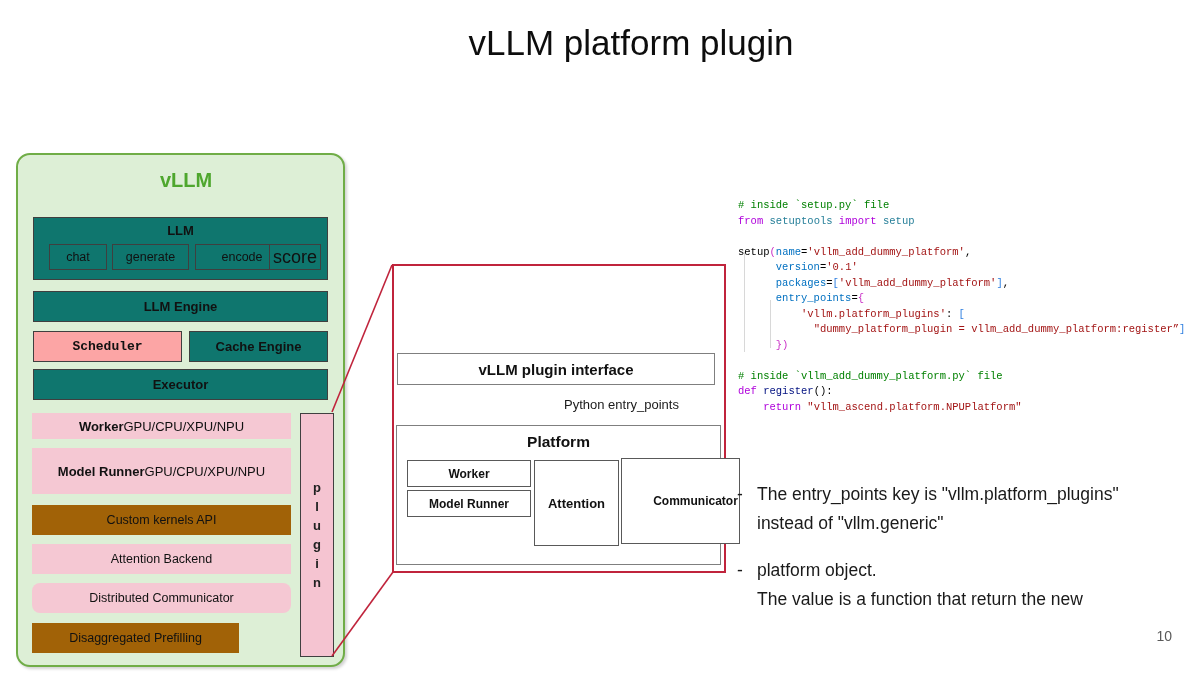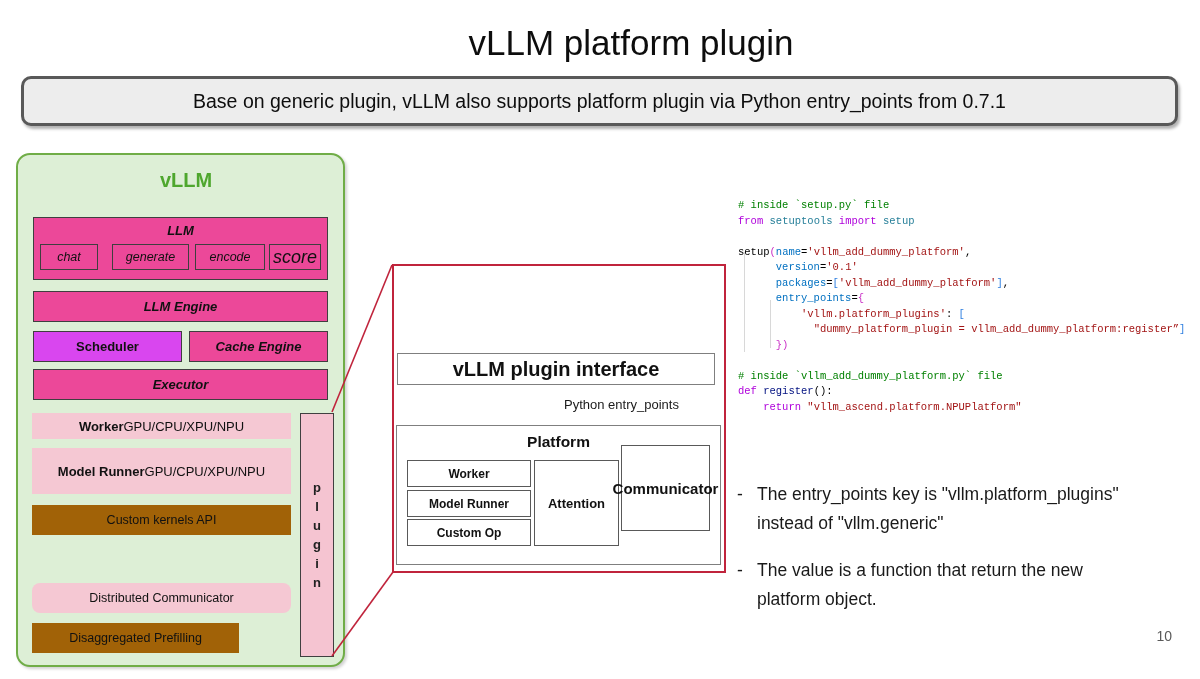--- a/index.html
+++ b/index.html
@@ -11,25 +11,25 @@
   
   .title{left:0;top:20px;width:1200px;height:46px;font-size:35px;color:#0d0d0d;padding-left:31px;}
   .banner{left:21px;top:76px;width:1151px;height:44px;background:#EDEDED;
           border:3px solid #595959;border-radius:10px;box-shadow:2px 3px 3px rgba(0,0,0,.30);
           font-size:19.5px;color:#0d0d0d;}
 
   
   .green-panel{left:16px;top:153px;width:325px;height:510px;background:#DDEFD6;
                border:2px solid #70AD47;border-radius:14px;box-shadow:2px 2px 3px rgba(0,0,0,.18);}
   .green-title{left:0;top:12px;width:336px;height:26px;font-size:20px;font-weight:bold;color:#4EA72E;}
-  .wbox{background:#ec4899;border:1.5px solid #3f3f3f;font-size:13px;font-style:italic;}
+  .wbox{background:#0f766e;border:1.5px solid #3f3f3f;font-size:13px;}
   .bold{font-weight:bold;}
   .flat-pink{background:#F5C8D3;font-size:13px;}
   .flat-tan{background:#a16207;font-size:12.5px;}
-  .sched{background:#d946ef;border:1.5px solid #3f3f3f;font-size:13px;font-weight:bold;}
+  .sched{background:#fca5a5;border:1.5px solid #3f3f3f;font-size:13px;font-weight:bold;font-family:Liberation Mono, monospace;}
   .plugin-bar{left:282px;top:258px;width:32px;height:242px;background:#F5C4D1;border:1.2px solid #404040;
               display:flex;flex-direction:column;align-items:center;justify-content:center;gap:6px;
               font-size:13px;font-weight:bold;color:#222;line-height:13px;}
 
   
   .red-panel{left:392px;top:264px;width:330px;height:305px;background:#fff;border:2px solid #C0243C;}
   .mech-title{left:0;top:38px;width:330px;height:22px;font-size:16.5px;font-weight:bold;}
   .gbox{background:#fff;border:1.5px solid #7f7f7f;}
   .inbox{background:#fff;border:1.5px solid #595959;font-weight:bold;}
   .arrow-label{font-size:13px;color:#1a1a1a;}
@@ -48,49 +48,47 @@
   .note .dash{width:20px;flex:0 0 20px;}
   .pagenum{right:28px;top:628px;font-size:14px;color:#595959;}
 </style>
 </head>
 <body>
 
 <div class="slide">
 
   <div class="abs center title">vLLM platform plugin</div>
 
-  <div class="abs center banner">
-    <span>Base on generic plugin, vLLM also supports platform plugin via Python entry_points from 0.7.1</span>
-  </div>
 
   <div class="abs green-panel">
     <div class="abs center green-title">vLLM</div>
 
     <div class="abs wbox" style="left:15px;top:62px;width:293px;height:61px;">
       <div class="abs center bold" style="left:0;top:3px;width:293px;height:18px;">LLM</div>
-      <div class="abs center wbox" style="left:6px;top:26px;width:56px;height:24px;font-size:12.5px;">chat</div>
+      <div class="abs center wbox" style="left:15px;top:26px;width:56px;height:24px;font-size:12.5px;">chat</div>
       <div class="abs center wbox" style="left:78px;top:26px;width:75px;height:24px;font-size:12.5px;">generate</div>
-      <div class="abs center wbox" style="left:161px;top:26px;width:68px;height:24px;font-size:12.5px;">encode</div>
+      <div class="abs center wbox" style="left:161px;top:26px;width:68px;height:24px;font-size:12.5px;padding-left:12px;">encode</div>
       <div class="abs center wbox" style="left:235px;top:26px;width:50px;height:24px;font-size:18px;">score</div>
     </div>
 
     <div class="abs center wbox bold" style="left:15px;top:136px;width:293px;height:29px;">LLM Engine</div>
     <div class="abs center sched" style="left:15px;top:176px;width:147px;height:29px;">Scheduler</div>
     <div class="abs center wbox bold" style="left:171px;top:176px;width:137px;height:29px;">Cache Engine</div>
     <div class="abs center wbox bold" style="left:15px;top:214px;width:293px;height:29px;">Executor</div>
 
     <div class="abs center flat-pink" style="left:14px;top:258px;width:259px;height:26px;">
       <span class="bold">Worker</span>
         <span> GPU/CPU/XPU/NPU</span>
     </div>
     <div class="abs center flat-pink" style="left:14px;top:293px;width:259px;height:46px;">
       <span class="bold">Model Runner</span>
         <span> GPU/CPU/XPU/NPU</span>
     </div>
     <div class="abs center flat-tan" style="left:14px;top:350px;width:259px;height:30px;">Custom kernels API</div>
+    <div class="abs center flat-pink" style="left:14px;top:389px;width:259px;height:30px;font-size:12.5px;">Attention Backend</div>
     <div class="abs center flat-pink" style="left:14px;top:428px;width:259px;height:30px;font-size:12.5px;border-radius:8px;">Distributed Communicator</div>
     <div class="abs center flat-tan" style="left:14px;top:468px;width:207px;height:30px;">Disaggregated Prefilling</div>
 
     <div class="abs plugin-bar">
       <span>p</span>
       <span>l</span>
       <span>u</span>
       <span>g</span>
       <span>i</span>
       <span>n</span>
@@ -98,46 +96,45 @@
   </div>
 
   <svg class="abs" style="left:0;top:0;pointer-events:none;" width="1200" height="679">
     <line x1="332" y1="412" x2="392" y2="265" stroke="#C0243C" stroke-width="1.6"></line>
     <line x1="332" y1="656" x2="393" y2="572" stroke="#C0243C" stroke-width="1.6"></line>
     <line x1="552.5" y1="423" x2="552.5" y2="395" stroke="#E01F36" stroke-width="4.5"></line>
     <polygon points="545,396 560,396 552.5,381" fill="#E01F36"></polygon>
   </svg>
 
   <div class="abs red-panel">
-    <div class="abs center gbox bold" style="left:3px;top:87px;width:316px;height:30px;font-size:20px;">vLLM plugin interface</div>
+    <div class="abs center gbox bold" style="left:3px;top:87px;width:316px;height:30px;font-size:15px;">vLLM plugin interface</div>
     <div class="abs arrow-label" style="left:170px;top:131px;">Python entry_points</div>
 
     <div class="abs gbox" style="left:2px;top:159px;width:323px;height:138px;">
       <div class="abs center bold" style="left:0;top:6px;width:323px;height:20px;font-size:15.5px;">Platform</div>
       <div class="abs center inbox" style="left:10px;top:34px;width:122px;height:25px;font-size:12px;">Worker</div>
       <div class="abs center inbox" style="left:10px;top:64px;width:122px;height:25px;font-size:12px;">Model Runner</div>
-      <div class="abs center inbox" style="left:10px;top:93px;width:122px;height:25px;font-size:12px;">Custom Op</div>
       <div class="abs center inbox" style="left:137px;top:34px;width:83px;height:84px;font-size:13px;">Attention</div>
-      <div class="abs center inbox" style="left:224px;top:19px;width:87px;height:84px;font-size:15px;">Communicator</div>
+      <div class="abs center inbox" style="left:224px;top:32px;width:87px;height:84px;font-size:12px;padding-left:30px;">Communicator</div>
     </div>
   </div>
 
   <div class="abs code"><div class="code-line"><span class="tk-com"># inside `setup.py` file</span></div><div class="code-line"><span class="tk-kw">from</span><span class="tk-pl"> </span><span class="tk-mod">setuptools</span><span class="tk-pl"> </span><span class="tk-kw">import</span><span class="tk-pl"> </span><span class="tk-mod">setup</span></div><div class="code-line">&nbsp;</div><div class="code-line"><span class="tk-pl">setup</span><span class="tk-b1">(</span><span class="tk-prm">name</span><span class="tk-pl">=</span><span class="tk-str">'vllm_add_dummy_platform'</span><span class="tk-pl">,</span></div><div class="code-line"><span class="tk-pl">      </span><span class="tk-prm">version</span><span class="tk-pl">=</span><span class="tk-str">'0.1'</span></div><div class="code-line"><span class="tk-pl">      </span><span class="tk-prm">packages</span><span class="tk-pl">=</span><span class="tk-b2">[</span><span class="tk-str">'vllm_add_dummy_platform'</span><span class="tk-b2">]</span><span class="tk-pl">,</span></div><div class="code-line"><span class="tk-pl">      </span><span class="tk-prm">entry_points</span><span class="tk-pl">=</span><span class="tk-b1">{</span></div><div class="code-line"><span class="tk-pl">          </span><span class="tk-str">'vllm.platform_plugins'</span><span class="tk-pl">: </span><span class="tk-b2">[</span></div><div class="code-line"><span class="tk-pl">            </span><span class="tk-str">"dummy_platform_plugin = vllm_add_dummy_platform:register”</span><span class="tk-b2">]</span></div><div class="code-line"><span class="tk-pl">      </span><span class="tk-b1">})</span></div><div class="code-line">&nbsp;</div><div class="code-line"><span class="tk-com"># inside `vllm_add_dummy_platform.py` file</span></div><div class="code-line"><span class="tk-kw">def</span><span class="tk-pl"> </span><span class="tk-fn">register</span><span class="tk-pl">():</span></div><div class="code-line"><span class="tk-pl">    </span><span class="tk-kw">return</span><span class="tk-pl"> </span><span class="tk-str">"vllm_ascend.platform.NPUPlatform"</span></div></div>
   <div class="abs guide" style="left:744px;top:252px;height:100px;"></div>
   <div class="abs guide" style="left:770px;top:300px;height:48px;"></div>
 
   <div class="abs note" style="left:737px;top:480px;width:440px;">
     <span class="dash">-</span>
     <div>
       <div>The entry_points key is "vllm.platform_plugins"</div>
       <div>instead of "vllm.generic"</div>
     </div>
   </div>
   <div class="abs note" style="left:737px;top:556px;width:440px;">
     <span class="dash">-</span>
     <div>
+      <div>platform object.</div>
       <div>The value is a function that return the new</div>
-      <div>platform object.</div>
     </div>
   </div>
 
   <div class="abs pagenum">10</div>
 </div>
 
 </body></html>

